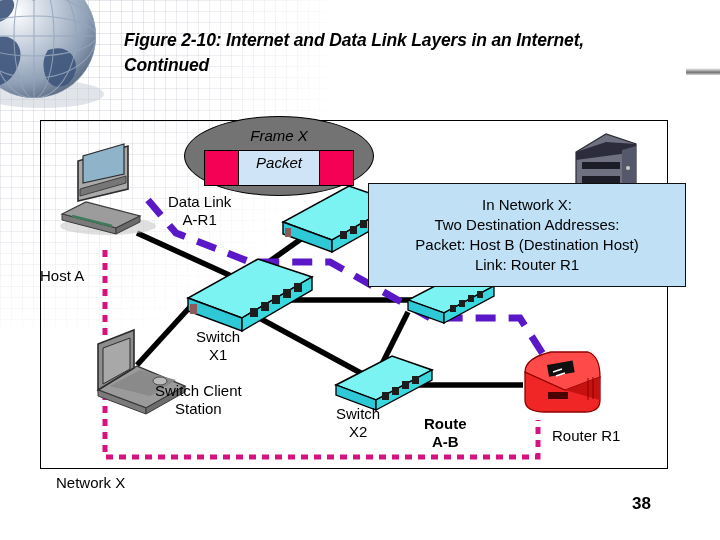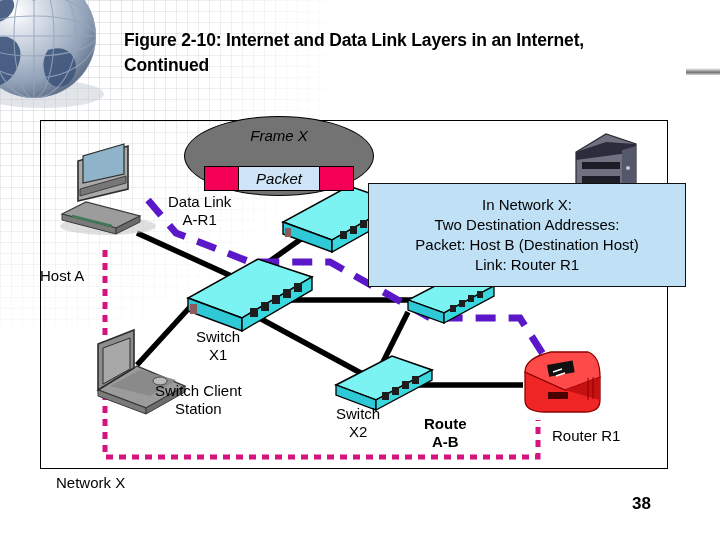--- a/index.html
+++ b/index.html
@@ -45,20 +45,21 @@
   
   #title {
     position: absolute;
     left: 124px; top: 28px;
     width: 520px;
     font-size: 17.5px;
     font-weight: bold;
     line-height: 1.42;
     color: #000000;
     letter-spacing: -0.15px;
+    font-style: italic;
   }
 
   
   #diagram {
     position: absolute;
     left: 40px; top: 120px;
     width: 626px; height: 347px;
     border: 1.6px solid #000000;
     background: transparent;
   }
@@ -102,22 +103,22 @@
   #oval-title {
     position: absolute;
     left: 0; top: 10px;
     width: 100%;
     text-align: center;
     font-size: 15px;
     color: #000000;
   }
   #frame-bar {
     position: absolute;
-    left: 19px; top: 49px;
-    width: 150px; height: 25px;
+    left: 19px; top: 33px;
+    width: 150px; height: 36px;
     display: flex;
     border: 1.2px solid #000000;
     box-sizing: border-box;
   }
   .seg-header, .seg-trailer {
     width: 33px;
     background: #f40054;
   }
   .seg-packet {
     flex: 1;

